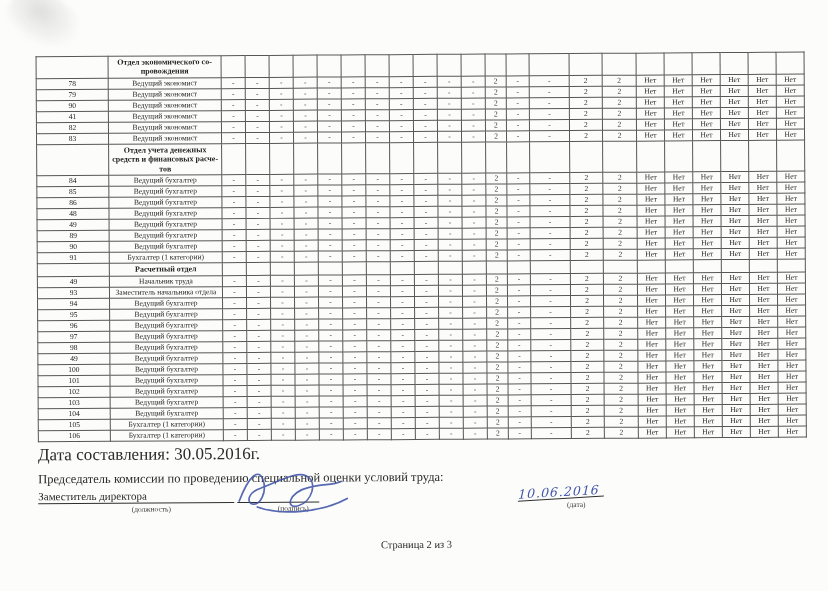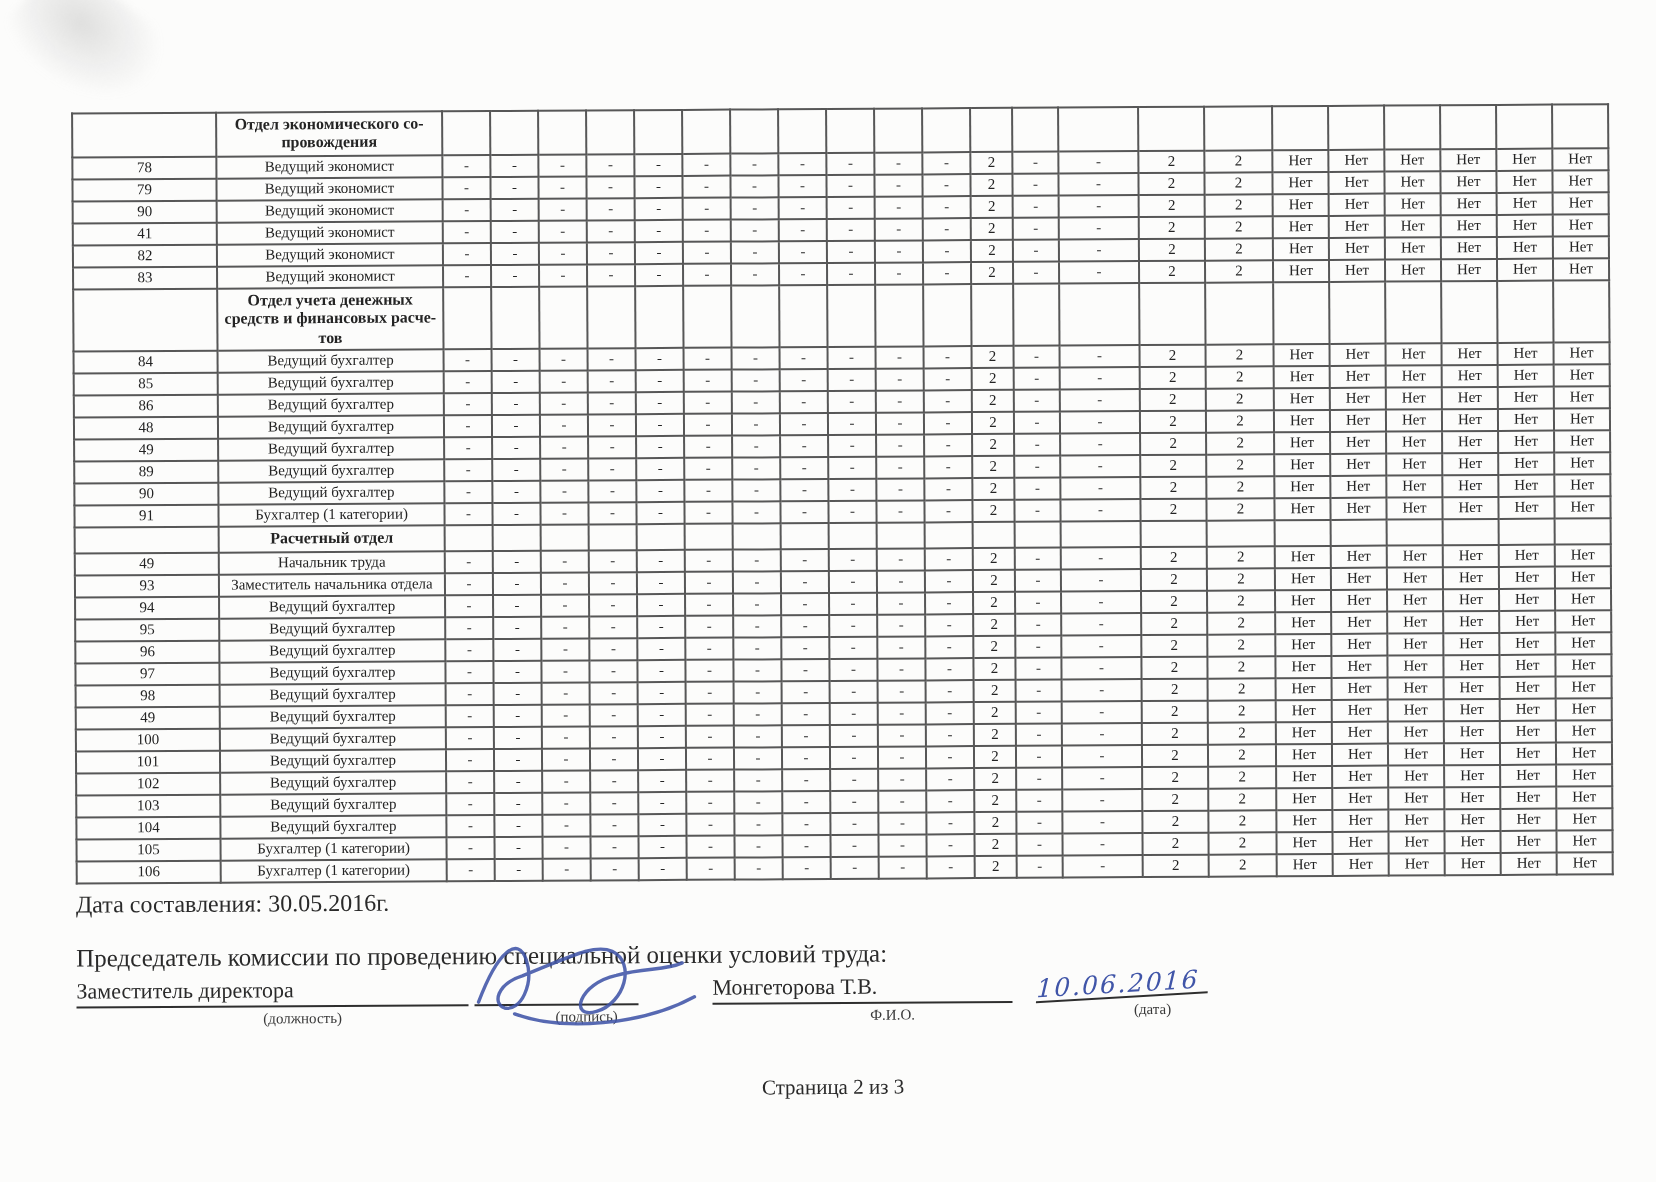--- a/index.html
+++ b/index.html
@@ -29,21 +29,21 @@
   }
   td.c-title{font-size:7.8px;white-space:nowrap;}
   td.c-title.section{font-weight:bold;white-space:pre-line;font-size:8px;line-height:1.18;padding:1px 0;}
   col.col-num{width:72px;}  col.col-title{width:113px;}
   col.col-d{width:24px;}    col.col-k1{width:21px;}
   col.col-e1{width:23px;}   col.col-e2{width:40px;}
   col.col-k2{width:33px;}   col.col-k3{width:34px;}
   col.col-n{width:28px;}
   
   .abs{position:absolute;}
-  .date-line{left:37px;top:443px;font-size:12px;}
+  .date-line{left:37px;top:443px;font-size:17px;}
   .chairman{left:37px;top:470px;font-size:12.5px;}
   .sig-block{display:flex;flex-direction:column;align-items:center;}
   .sig-text{font-size:11px;height:13px;line-height:13px;white-space:nowrap;}
   .sig-underline{width:100%;border-bottom:1px solid #2e2e2e;}
   .sig-caption{font-size:7.5px;color:#3a3a3a;margin-top:1px;margin-left:30px;}
   .b-pos {left:37px; top:488px;width:196px;}
   .b-sign{left:236px;top:488px;width:82px;}
   .b-name{left:355px;top:488px;width:150px;}
   .b-date{left:517px;top:486px;width:86px;}
   .handwriting{font-family:"DejaVu Serif",serif;font-style:italic;
@@ -937,24 +937,20 @@
     <div class="sig-caption">(подпись)</div>
   </div>
 
   <svg class="abs signature-svg" width="128" height="58" viewBox="0 0 128 58">
     <g fill="none" stroke="#4055a8" stroke-width="1.7" stroke-linecap="round" opacity="0.88">
       <path d="M10,40 C20,14 30,7 34,19 C38,31 31,45 23,43 C17,41 19,31 32,27 C55,18 68,11 77,15 C89,21 83,41 69,45 C55,49 60,31 79,27 C94,23 103,25 112,21"></path>
       <path d="M28,46 C52,55 92,52 118,38"></path>
     </g>
   </svg>
 
-  <div class="abs sig-block b-name">
-    <div class="sig-text sig-underline">Монгеторова Т.В.</div>
-    <div class="sig-caption">Ф.И.О.</div>
-  </div>
 
   <div class="abs sig-block b-date">
     <div class="sig-text sig-underline handwriting" style="color:#4055a8">10.06.2016</div>
     <div class="sig-caption">(дата)</div>
   </div>
 
   <div class="abs page-num">Страница 2 из 3</div>
 </div>
 
 </body></html>

